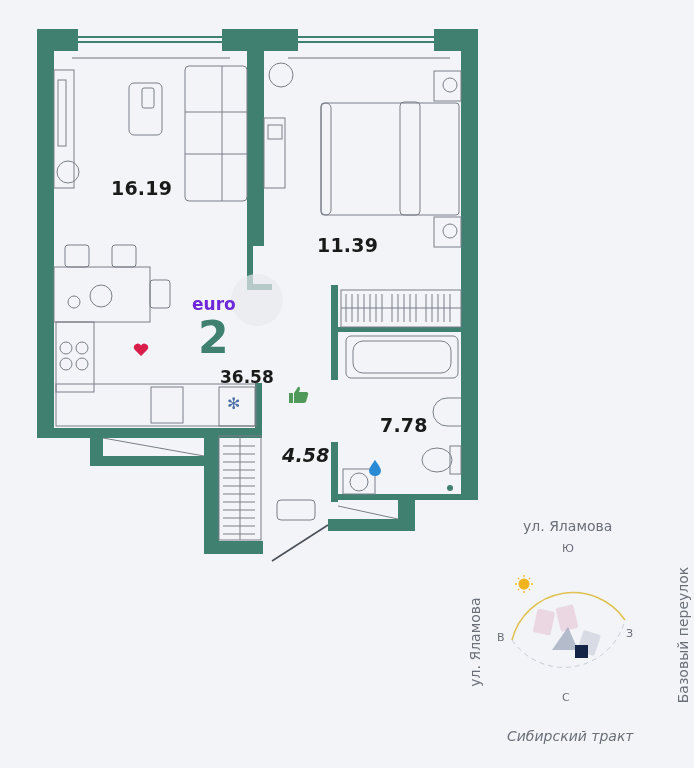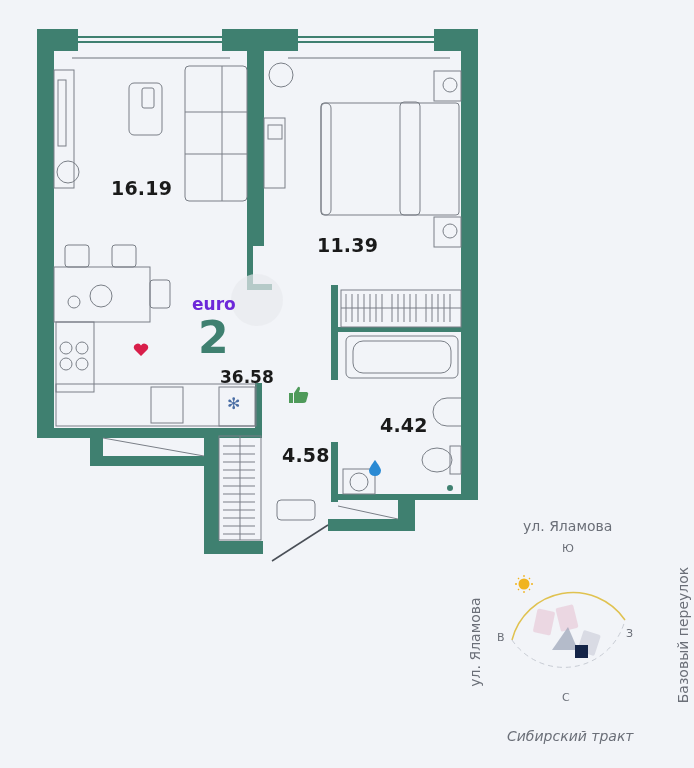--- a/index.html
+++ b/index.html
@@ -184,22 +184,22 @@
 </div>
 <div class="abs" style="left:369px;top:460px;">
   <svg width="12" height="16" viewBox="0 0 12 16">
       <path d="M6 0 C6 0 0 8 0 10.5 A6 5.5 0 0 0 12 10.5 C12 8 6 0 6 0 Z" fill="#2a8ad4"></path>
     </svg>
 </div>
 <div class="abs" style="left:227px;top:396px;color:#4a6ea5;font-size:16px;line-height:1;">✻</div>
 
 <div class="area" style="left:111px;top:177px;">16.19</div>
 <div class="area" style="left:317px;top:234px;">11.39</div>
-<div class="area" style="left:282px;top:444px;">4.58</div>
-<div class="area" style="left:380px;top:414px;">4.42</div>
+<div class="area" style="left:282px;top:444px;font-style:italic;">4.58</div>
+<div class="area" style="left:380px;top:414px;">7.78</div>
 
 <div class="euro" style="left:192px;top:294px;">euro</div>
 <div class="rooms" style="left:198px;top:316px;">2</div>
 <div class="total" style="left:220px;top:328px;margin-top:39px;">36.58</div>
 
 <div class="street" style="left:523px;top:518px;">ул. Яламова</div>
 <div class="cardinal" style="left:562px;top:542px;">Ю</div>
 <div class="cardinal" style="left:497px;top:631px;">В</div>
 <div class="cardinal" style="left:626px;top:627px;">З</div>
 <div class="cardinal" style="left:562px;top:691px;">С</div>

